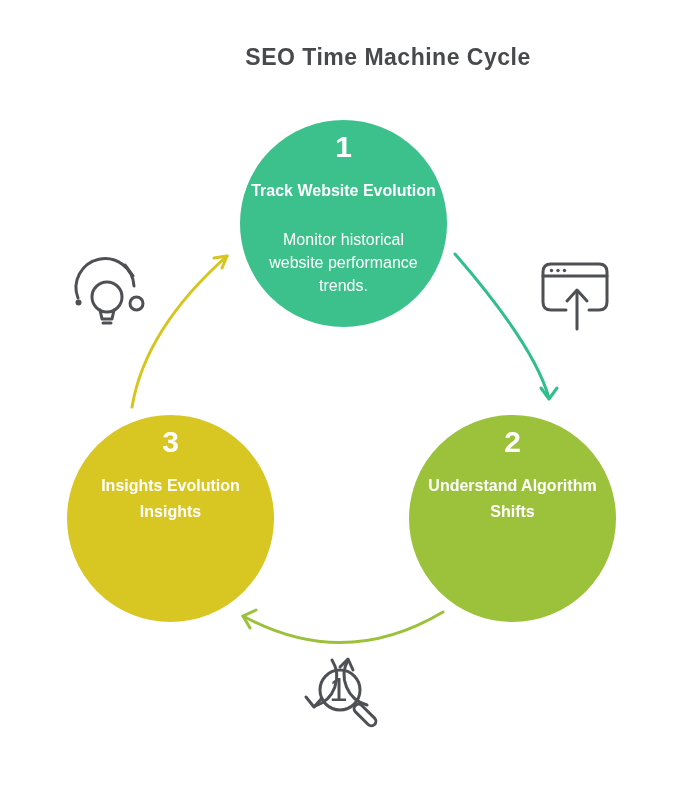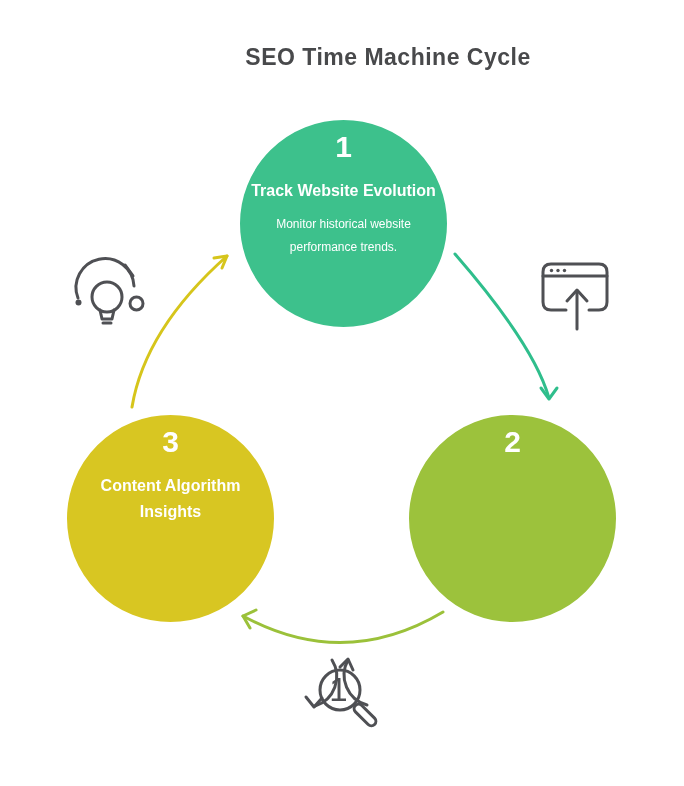--- a/index.html
+++ b/index.html
@@ -62,22 +62,22 @@
     font-weight: bold;
     line-height: 30px;
   }
   .circle-heading {
     margin-top: 16px;
     font-size: 16px;
     font-weight: bold;
     line-height: 26px;
   }
   .circle-desc {
-    margin-top: 9px;
-    font-size: 12px;
+    margin-top: 24px;
+    font-size: 16px;
     font-weight: normal;
     line-height: 23px;
   }
   .step-pos-1 { left: 235px; top: 115px; }
   .step-pos-2 { left: 404px; top: 410px; }
   .step-pos-3 { left: 62px;  top: 410px; }
   .step-pos-1 .circle-heading { max-width: 185px; }
   .step-pos-2 .circle-heading { max-width: 185px; }
   .step-pos-3 .circle-heading { max-width: 200px; }
   .step-pos-1 .circle-desc { max-width: 178px; }
@@ -143,23 +143,24 @@
     <div class="inner">
       <div class="circle-number">1</div>
       <div class="circle-heading">Track Website Evolution</div>
       <div class="circle-desc">Monitor historical website performance trends.</div>
     </div>
   </div>
 
   <div class="step-circle step-pos-2" style="background-color: rgb(156, 194, 60);">
     <div class="inner">
       <div class="circle-number">2</div>
+      <div class="circle-heading">Understand Algorithm Shifts</div>
     </div>
   </div>
 
   <div class="step-circle step-pos-3" style="background-color: rgb(216, 198, 34);">
     <div class="inner">
       <div class="circle-number">3</div>
-      <div class="circle-heading">Content Algorithm Insights</div>
+      <div class="circle-heading">Insights Evolution Insights</div>
     </div>
   </div>
 
 </div>
 
 </body></html>

